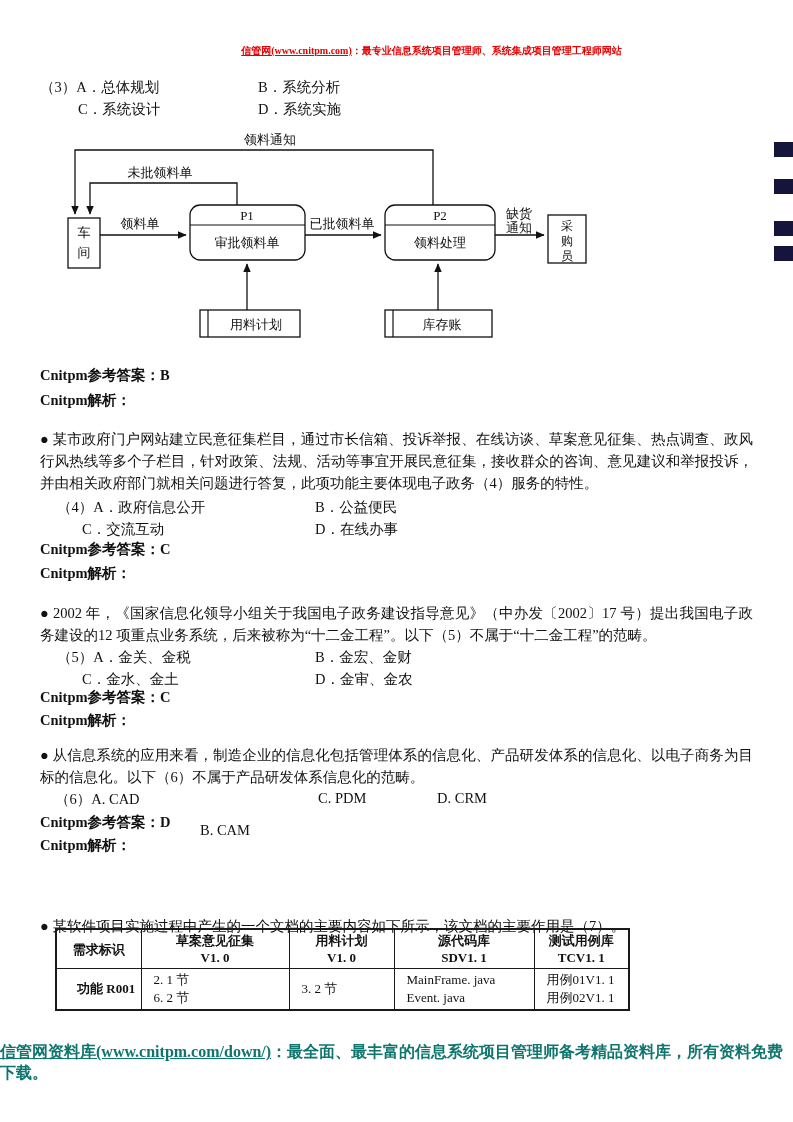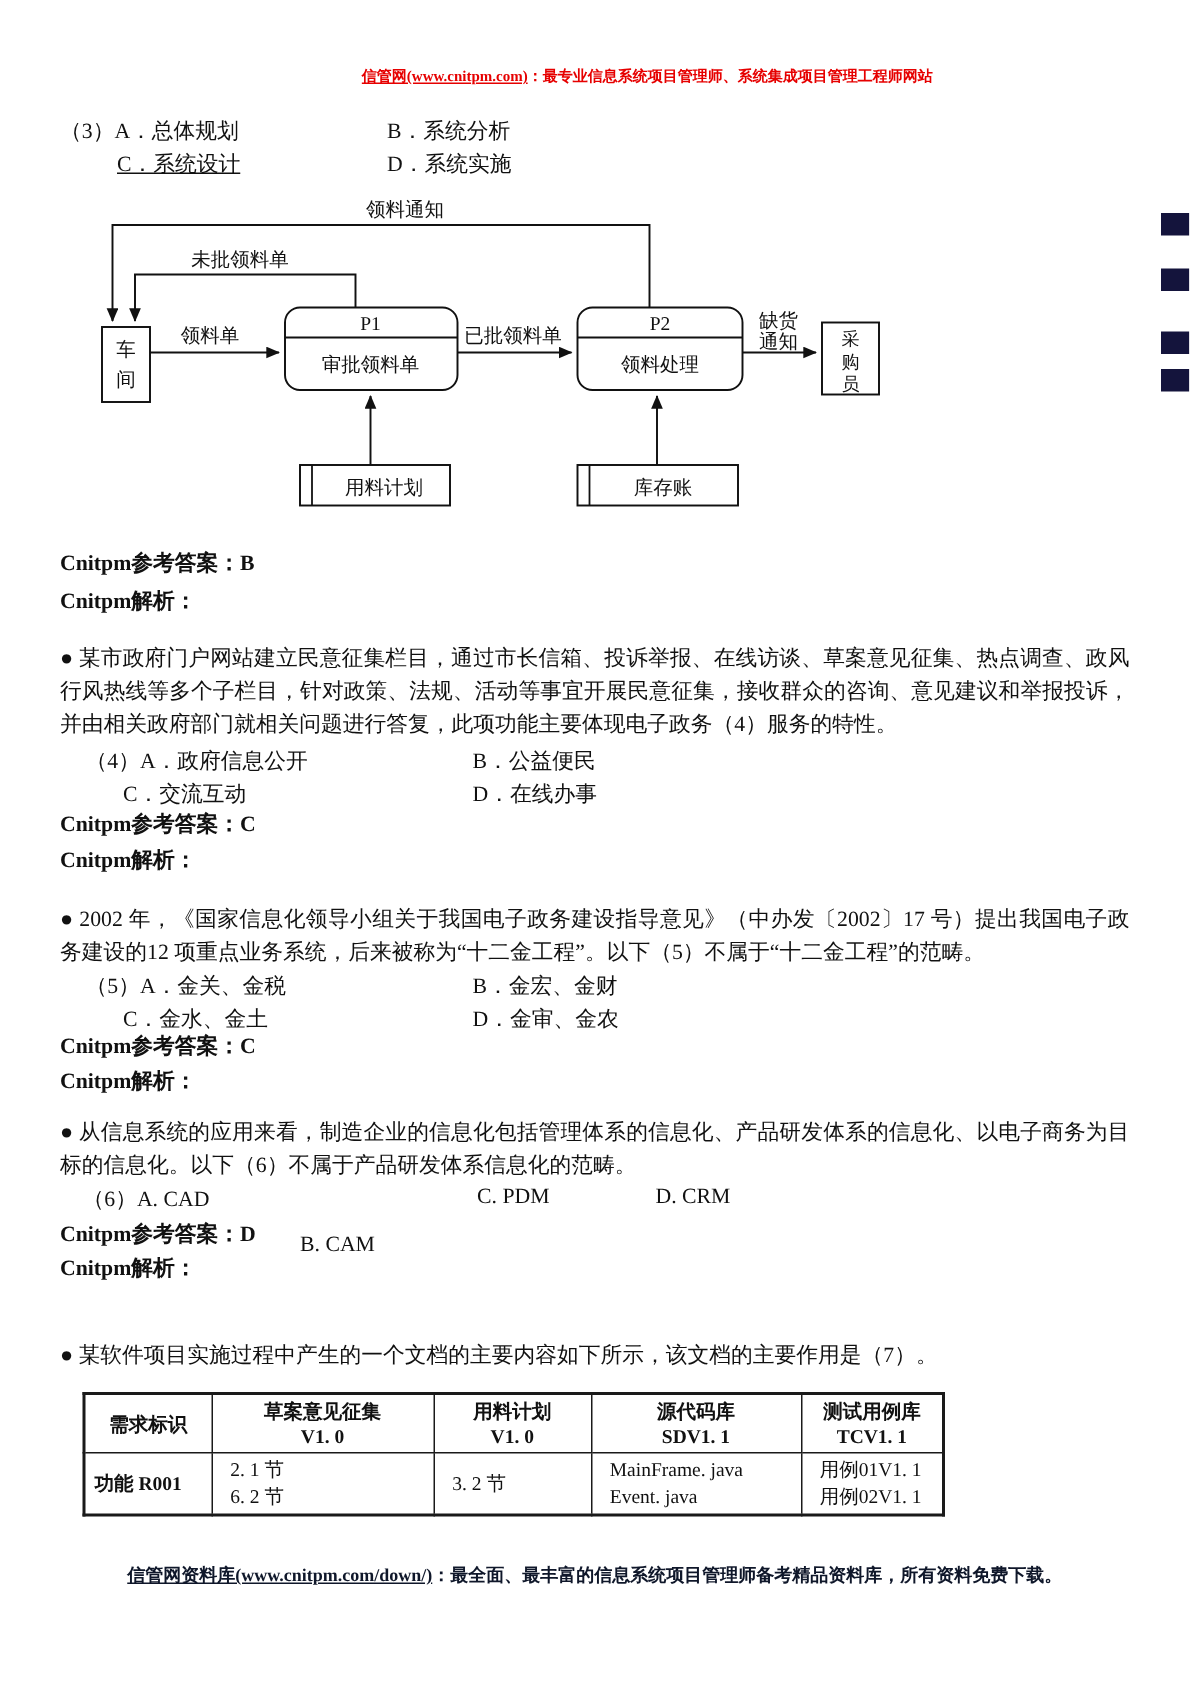--- a/index.html
+++ b/index.html
@@ -2,57 +2,57 @@
 <html><head>
 <meta charset="utf-8">
 <style>
   html,body{margin:0;padding:0;background:#ffffff;}
   .page{position:relative;width:793px;height:1122px;background:#fff;overflow:hidden;
         font-family:"Liberation Serif","DejaVu Serif",serif;color:#111;font-size:14.5px;}
   .abs{position:absolute;}
   
   .header{top:44px;left:0;width:100%;text-align:center;font-weight:700;font-size:10px;color:#e60000;padding-left:35px;}
   .header .lnk{text-decoration:underline;cursor:pointer;}
-  .footer{top:1042px;left:0;width:100%;text-align:center;font-weight:700;font-size:12px;color:#0f172a;}
+  .footer{top:1042px;left:0;width:100%;font-weight:700;font-size:16px;color:#0f766e;}
   .footer .lnk{text-decoration:underline;cursor:pointer;}
   
   .optrow{position:absolute;height:22px;white-space:nowrap;}
   .optrow span{position:absolute;top:0;}
   
   .para{position:absolute;left:40px;width:713px;line-height:22px;text-align:justify;}
   .ansline{position:absolute;left:40px;font-weight:700;white-space:nowrap;}
   
   .dfd{position:absolute;left:40px;top:128px;}
   .dfd text{font-family:"Liberation Serif","DejaVu Serif",serif;fill:#111;}
   .mark{position:absolute;left:774px;width:19px;height:15px;background:#14143c;}
   
   .doc-table{position:absolute;left:55px;top:928px;border-collapse:collapse;font-size:13px;}
   .doc-table th,.doc-table td{border:1px solid #1a1a1a;vertical-align:middle;padding:2px 4px;}
   .doc-table th{font-weight:700;text-align:center;line-height:17px;}
   .doc-table td{line-height:18px;}
-  .doc-table .rowlabel{font-weight:700;text-align:left;padding-left:6px;}
+  .doc-table .rowlabel{font-weight:700;text-align:left;padding-left:20px;}
   .doc-table .cells{text-align:left;padding-left:12px;}
   .doc-table .dots{text-align:center;}
   .doc-table{border:2px solid #1a1a1a;}
 </style>
 </head>
 <body>
 
 <div class="page">
 
   <div class="abs header">
     <span class="lnk">信管网(www.cnitpm.com)</span><span>：最专业信息系统项目管理师、系统集成项目管理工程师网站</span>
   </div>
 
   <div class="optrow" style="top:78px;left:40px;width:713px;">
     <span style="left:0;">（3）A．总体规划</span>
     <span style="left:218px;">B．系统分析</span>
   </div>
   <div class="optrow" style="top:100px;left:40px;width:713px;">
-    <span style="left:38px;text-decoration:underline;">C．系统设计</span>
+    <span style="left:38px;">C．系统设计</span>
     <span style="left:218px;">D．系统实施</span>
   </div>
 
   <svg class="dfd" width="600" height="235" viewBox="0 0 600 235">
     <defs>
       <marker id="arr" markerWidth="9" markerHeight="9" refX="6.5" refY="3" orient="auto">
         <path d="M0,0 L7,3 L0,6 z" fill="#111"></path>
       </marker>
     </defs>
 
@@ -134,21 +134,21 @@
   <div class="para" style="top:744px;">● 从信息系统的应用来看，制造企业的信息化包括管理体系的信息化、产品研发体系的信息化、以电子商务为目标的信息化。以下（6）不属于产品研发体系信息化的范畴。</div>
   <div class="optrow" style="top:790px;left:40px;width:713px;">
     <span style="left:15px;">（6）A. CAD</span>
     <span style="left:160px;margin-top:32px;">B. CAM</span>
     <span style="left:278px;">C. PDM</span>
     <span style="left:397px;">D. CRM</span>
   </div>
   <div class="ansline" style="top:813px;">Cnitpm参考答案：D</div>
   <div class="ansline" style="top:836px;">Cnitpm解析：</div>
 
-  <div class="para" style="top:893px;">● 某软件项目实施过程中产生的一个文档的主要内容如下所示，该文档的主要作用是（7）。</div>
+  <div class="para" style="top:915px;">● 某软件项目实施过程中产生的一个文档的主要内容如下所示，该文档的主要作用是（7）。</div>
 
   <table class="doc-table">
     <colgroup>
       <col style="width:85px;">
         <col style="width:148px;">
         <col style="width:105px;">
         <col style="width:140px;">
         <col style="width:95px;">
     </colgroup>
     <thead>

